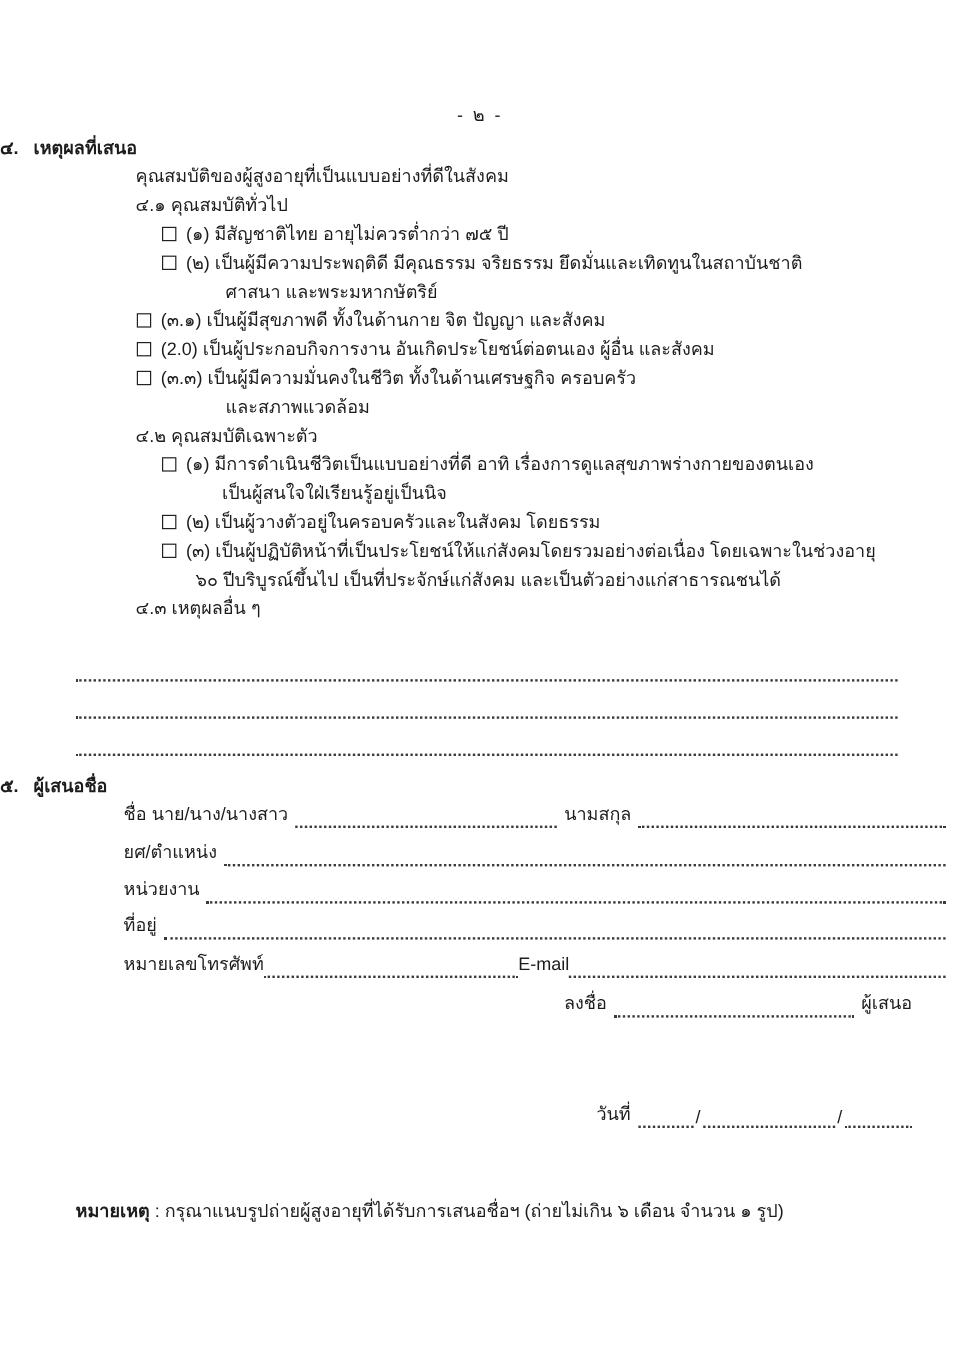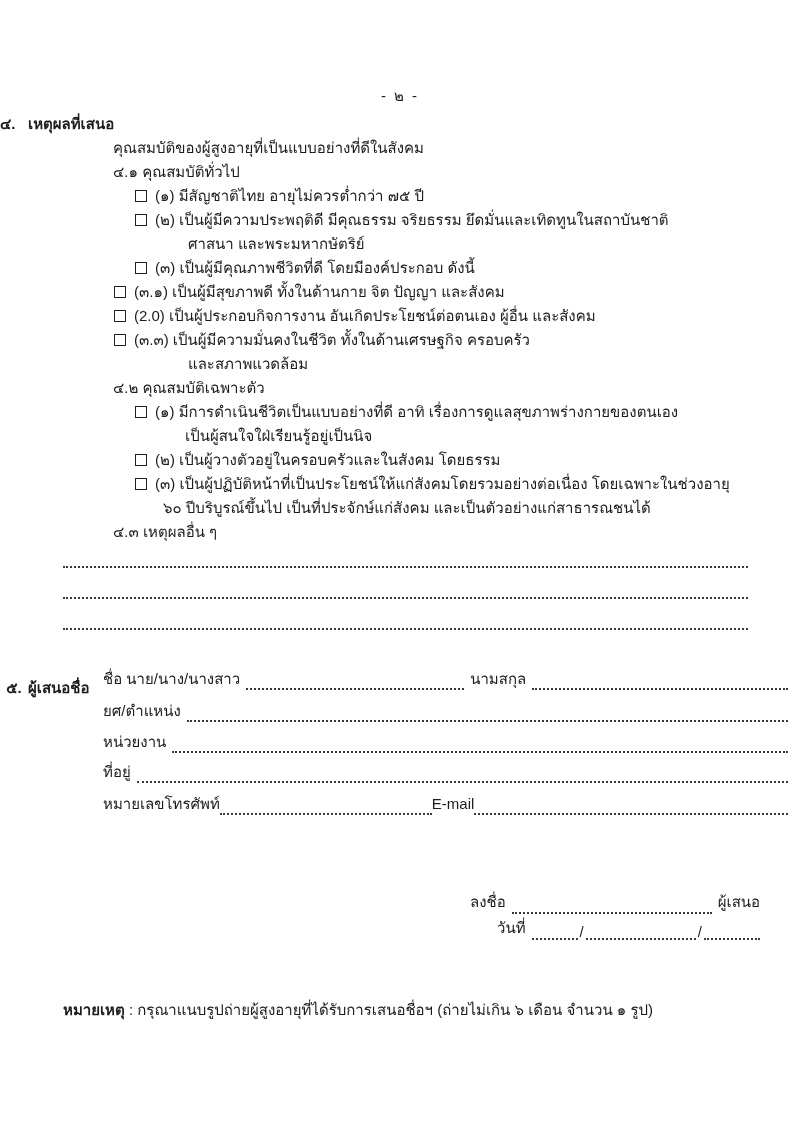--- a/index.html
+++ b/index.html
@@ -23,21 +23,21 @@
   .num { display:inline-block; width:28px; }
   .checkbox {
     display:inline-block; width:12px; height:12px;
     border:1.5px solid #222; background:#fff;
     margin-right:8px; transform:translateY(1px);
   }
   .ansline {
     position:absolute; left:63px; width:685px; height:0;
     border-bottom:2px dotted #3a3a3a;
   }
-  .sec5title { position:absolute; top:676px; left:0;text-align:center; }
+  .sec5title { position:absolute; top:644px; left:0; }
   .frow {
     position:absolute; left:63px; width:685px; height:22px;
     display:flex; align-items:flex-end;margin-left:40px;
   }
   .frow .lbl { white-space:nowrap; line-height:22px; }
   .dotfill { border-bottom:2px dotted #3a3a3a; height:16px; }
   .grow { flex:1 1 auto; }
   .w218 { width:218px; }
   .w212 { width:212px; }
   .mr6 { margin-right:6px; }
@@ -60,23 +60,20 @@
 
     <div class="l ind1">๔.๑ คุณสมบัติทั่วไป</div>
 
     <div class="l indcb">
       <span class="checkbox"></span><span>(๑) มีสัญชาติไทย อายุไม่ควรต่ำกว่า ๗๕ ปี</span>
     </div>
     <div class="l indcb">
       <span class="checkbox"></span><span>(๒) เป็นผู้มีความประพฤติดี มีคุณธรรม จริยธรรม ยึดมั่นและเทิดทูนในสถาบันชาติ</span>
     </div>
     <div class="l indc1">ศาสนา และพระมหากษัตริย์</div>
-    <div class="l indcb">
-      <span class="checkbox"></span><span>(๓) เป็นผู้มีคุณภาพชีวิตที่ดี โดยมีองค์ประกอบ ดังนี้</span>
-    </div>
     <div class="l indcb2">
       <span class="checkbox"></span><span>(๓.๑) เป็นผู้มีสุขภาพดี ทั้งในด้านกาย จิต ปัญญา และสังคม</span>
     </div>
     <div class="l indcb2">
       <span class="checkbox"></span><span>(2.0) เป็นผู้ประกอบกิจการงาน อันเกิดประโยชน์ต่อตนเอง ผู้อื่น และสังคม</span>
     </div>
     <div class="l indcb2">
       <span class="checkbox"></span><span>(๓.๓) เป็นผู้มีความมั่นคงในชีวิต ทั้งในด้านเศรษฐกิจ ครอบครัว</span>
     </div>
     <div class="l indc1">และสภาพแวดล้อม</div>
@@ -128,21 +125,21 @@
     <span class="dotfill grow"></span>
   </div>
 
   <div class="frow" style="top:793px">
     <span class="lbl">หมายเลขโทรศัพท์</span>
     <span class="dotfill w212"></span>
     <span class="lbl">E-mail</span>
     <span class="dotfill grow"></span>
   </div>
 
-  <div class="sigrow" style="top:892px; left:470px">
+  <div class="sigrow" style="top:826px; left:470px">
     <span class="lbl mr6">ลงชื่อ</span>
     <span class="dotfill" style="width:200px"></span>
     <span class="lbl" style="margin-left:6px">ผู้เสนอ</span>
   </div>
 
   <div class="sigrow" style="top:918px; left:497px">
     <span class="lbl mr6">วันที่</span>
     <span class="dotfill" style="width:46px"></span>
     <span class="lbl" style="margin:0 2px">/</span>
     <span class="dotfill" style="width:110px"></span>

